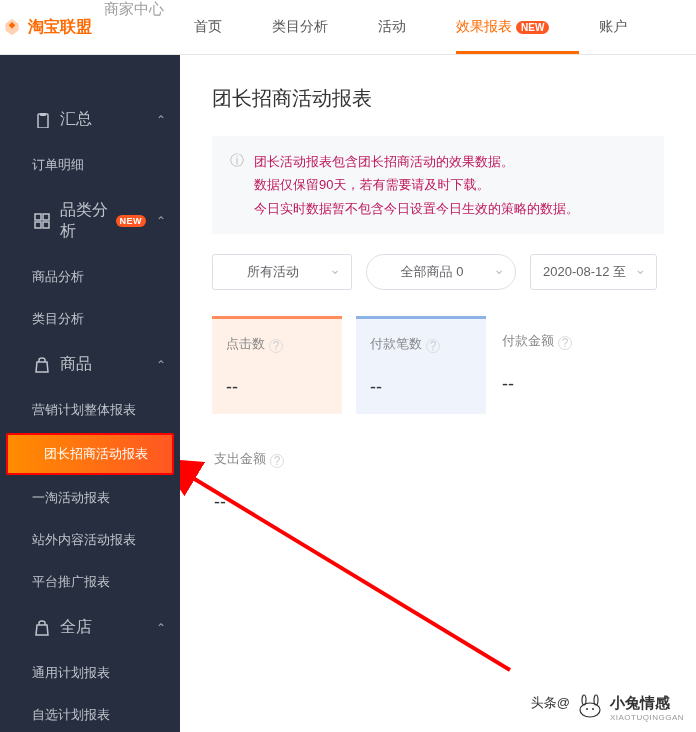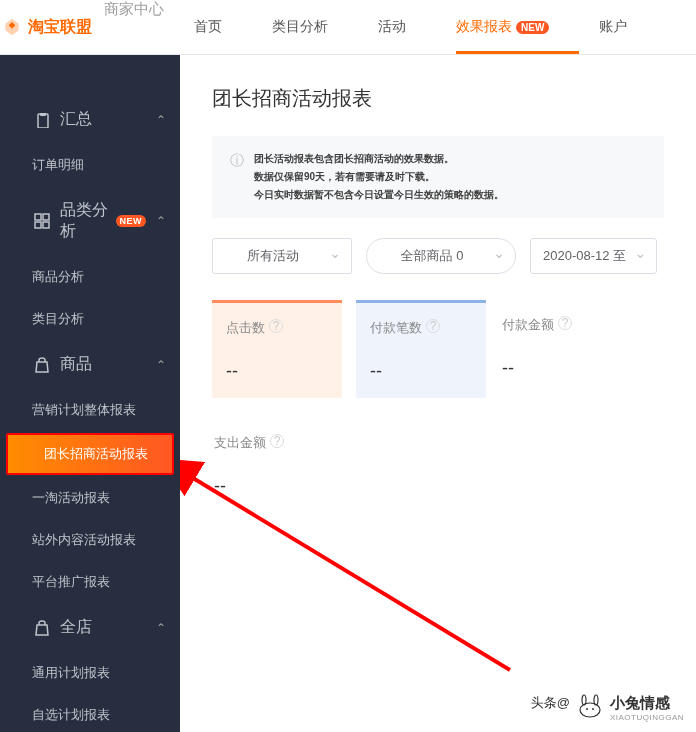--- a/index.html
+++ b/index.html
@@ -23,33 +23,33 @@
     .side-header .chevron { position: absolute; right: 14px; font-size: 12px; color: #9e9e9e; }
     .side-header .new-sm { background: #ff5722; color: #fff; font-size: 9px; padding: 1px 4px; border-radius: 7px; margin-left: 5px; font-weight: bold; letter-spacing: 0.5px; }
     .side-sub { padding: 12px 18px 12px 32px; cursor: pointer; font-size: 13px; }
     .side-sub.highlighted { background: linear-gradient(90deg, #ff8c00, #ff5722); color: #fff; border: 2px solid #ff0000; margin: 2px 6px; border-radius: 2px; padding: 10px 12px 10px 36px; }
     .side-spacer { height: 40px; }
     
     .content { flex: 1; padding: 30px 32px; background: #fff; overflow: hidden; }
     .page-title { font-size: 20px; color: #333; margin-bottom: 24px; font-weight: 500; }
     .info-box { background: #f7f8fa; padding: 14px 18px; display: flex; gap: 10px; margin-bottom: 20px; }
     .info-icon { color: #bbb; font-size: 14px; flex-shrink: 0; margin-top: 2px; }
-    .info-text { color: #404040; font-size: 10px; line-height: 1.8; font-weight: bold; }
+    .info-text { color: #be185d; font-size: 13px; line-height: 1.8; }
     
     .filters { display: flex; gap: 14px; margin-bottom: 26px; }
     .select { border: 1px solid #dcdfe6; border-radius: 3px; padding: 8px 30px 8px 12px; font-size: 13px; color: #606266; position: relative; cursor: pointer; min-width: 140px; text-align: center; }
     .select::after { content: '⌄'; position: absolute; right: 10px; top: 6px; color: #c0c4cc; font-size: 14px; }
     .select.wide { min-width: 150px; border-radius: 18px; }
     .select.date { min-width: 100px; }
     
     .cards { display: flex; gap: 14px; margin-bottom: 20px; }
     .card { width: 130px; padding: 16px 14px; border-top: 3px solid transparent; }
     .card.orange { background: #fff0e8; border-top-color: #ff8c5a; }
     .card.blue { background: #eef3fc; border-top-color: #8cb3e8; }
-    .card-label { color: #888; font-size: 13px; display: flex; align-items: flex-start; gap: 4px; margin-bottom: 24px; }
+    .card-label { color: #888; font-size: 13px; display: flex; align-items: flex-end; gap: 4px; margin-bottom: 24px; }
     .card-label .q { color: #ccc; font-size: 12px; border: 1px solid #ddd; border-radius: 50%; width: 14px; height: 14px; display: inline-flex; align-items: center; justify-content: center; }
     .card-value { font-size: 18px; color: #333; }
     .plain-card { padding: 16px 2px; }
     
     .arrow-overlay { position: absolute; left: 180px; top: 460px; width: 350px; height: 220px; pointer-events: none; z-index: 10; }
     .arrow-overlay svg { width: 100%; height: 100%; }
     
     .watermark { position: absolute; right: 12px; bottom: 10px; display: flex; align-items: flex-start; gap: 6px; color: #333; font-size: 13px; }
     .watermark .wm-main { font-weight: bold; font-size: 15px; }
     .watermark .wm-sub { font-size: 8px; color: #999; display: block; letter-spacing: 0.5px; }

